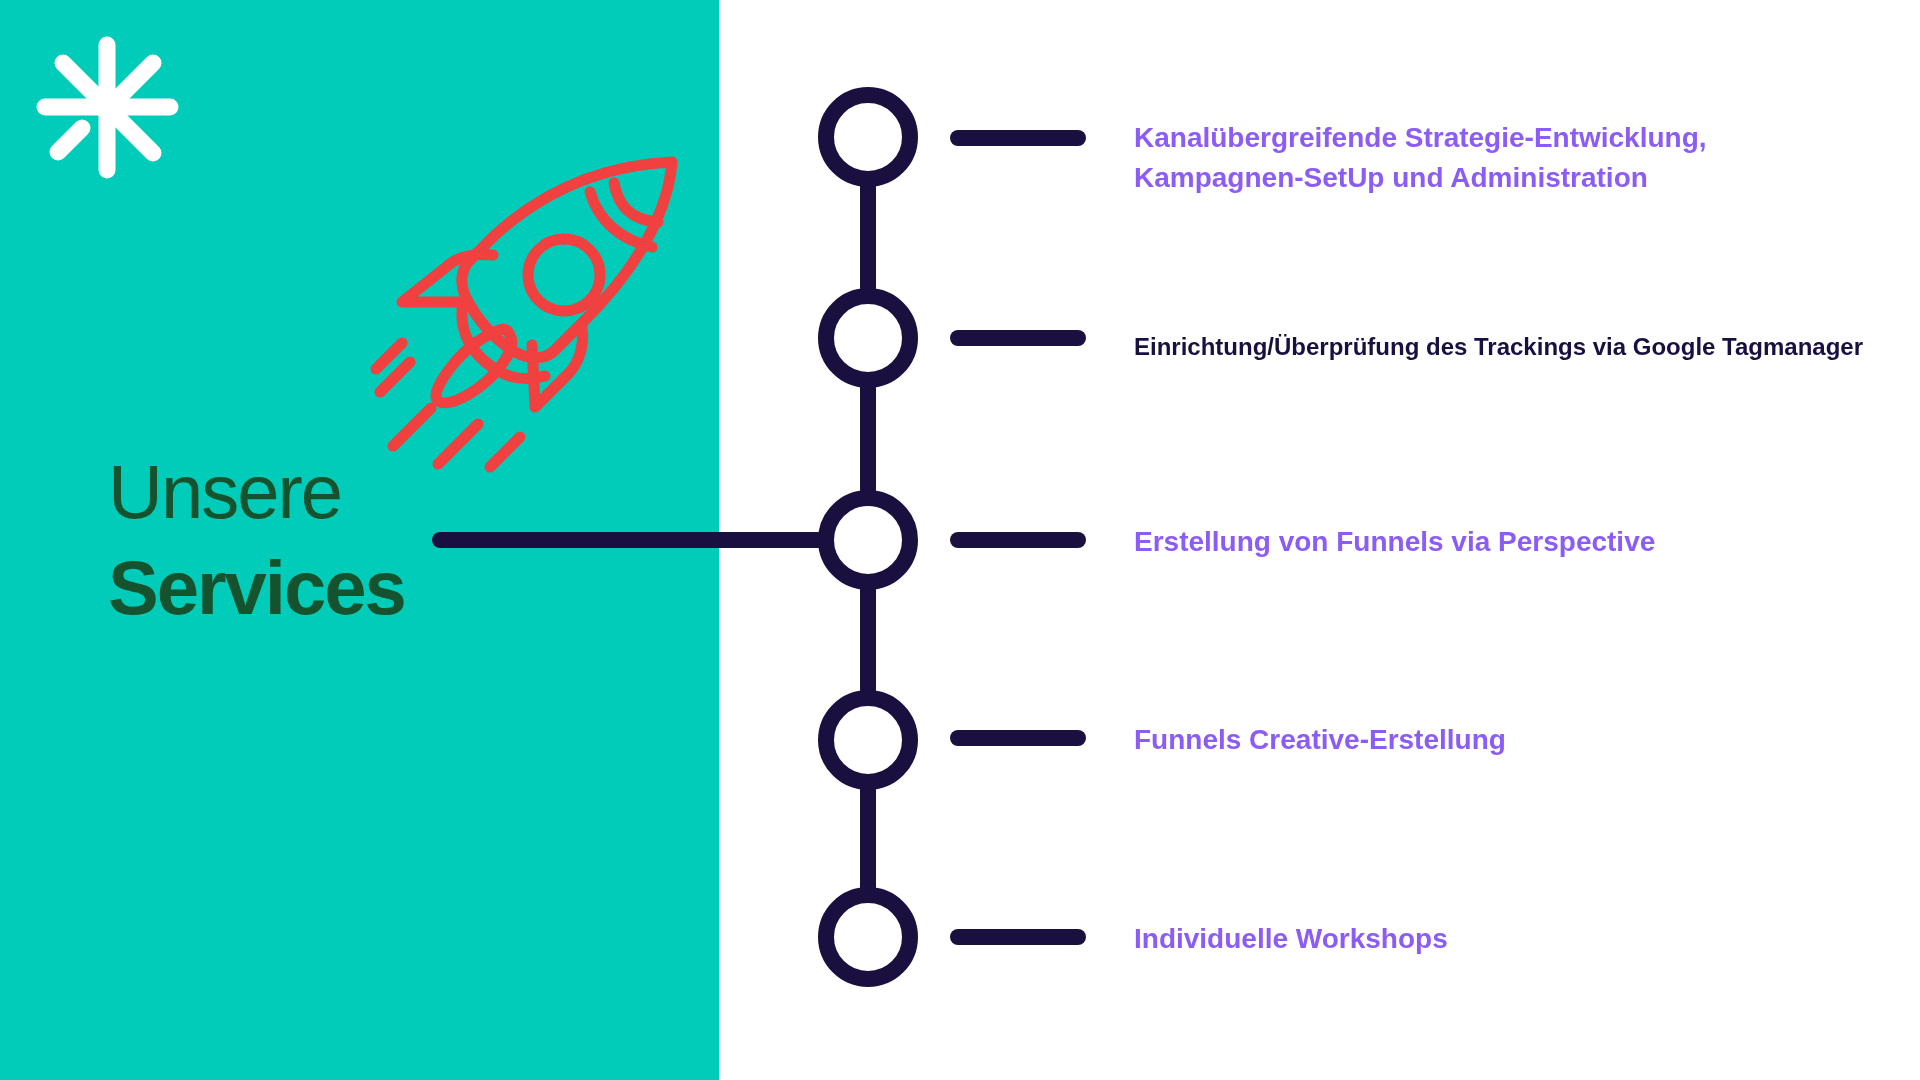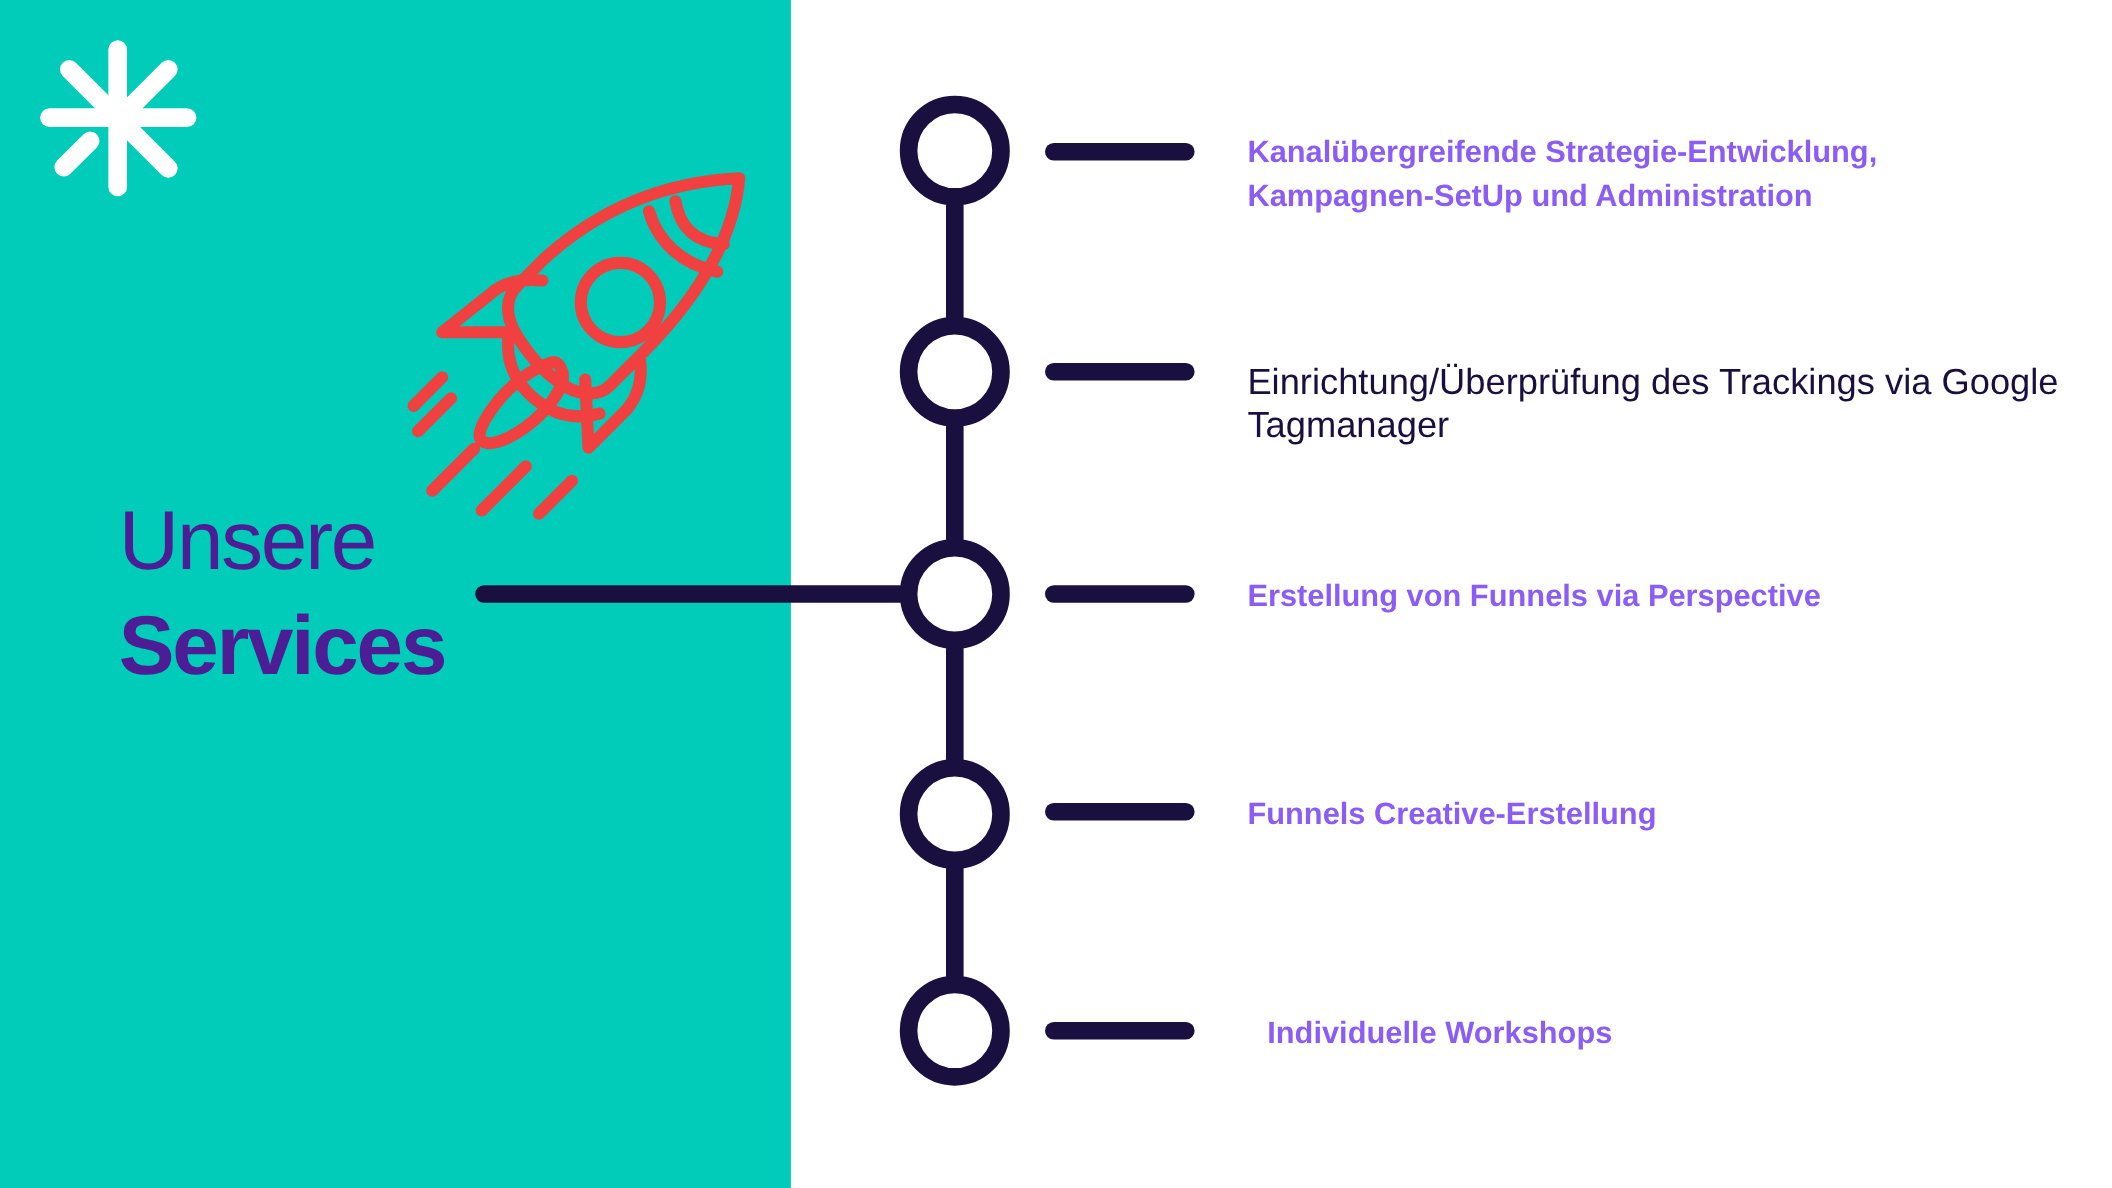--- a/index.html
+++ b/index.html
@@ -11,34 +11,34 @@
   }
   .left-panel {
     position: absolute; left: 0; top: 0; width: 719px; height: 1080px;
     background: #00ccb9;
   }
   .logo { position: absolute; left: 30px; top: 30px; width: 160px; height: 160px; }
   .rocket { position: absolute; left: 360px; top: 150px; width: 340px; height: 340px; }
   .title {
     position: absolute; left: 108px; top: 444px; margin: 0;
     font-size: 76px; line-height: 96px; letter-spacing: -2px;
-    color: #4c1d95;
+    color: #14532d;
   }
   .title .light { display: block; font-weight: normal; }
   .title .bold { display: block; font-weight: bold; }
   .timeline { position: absolute; left: 0; top: 0; width: 1920px; height: 1080px; pointer-events: none; }
   .item {
     position: absolute; left: 1134px; width: 720px;
   }
   .item-title {
     font-weight: bold; font-size: 28px; line-height: 40px; margin: 0;
     color: #8b5cf6;
   }
   .item-desc {
-    font-weight: normal; font-size: 33px; line-height: 39px; margin: 6px 0 0 0;
+    font-weight: bold; font-size: 24px; line-height: 39px; margin: 6px 0 0 0;
     color: #1a1040;
   }
 </style>
 </head>
 <body>
 
 <div class="left-panel">
   <svg class="logo" viewBox="30 30 160 160" width="160" height="160">
     <g stroke="#ffffff" stroke-width="17" stroke-linecap="round" fill="none">
       <line x1="107" y1="45" x2="107" y2="170"></line>
@@ -114,15 +114,15 @@
 </div>
 
 <div class="item" style="top:522px;">
   <p class="item-title">Erstellung von Funnels via Perspective</p>
 </div>
 
 <div class="item" style="top:720px;">
   <p class="item-title">Funnels Creative-Erstellung</p>
 </div>
 
-<div class="item" style="top:919px;margin-left:18px;">
+<div class="item" style="top:919px;">
   <p class="item-title">Individuelle Workshops</p>
 </div>
 
 </body></html>

